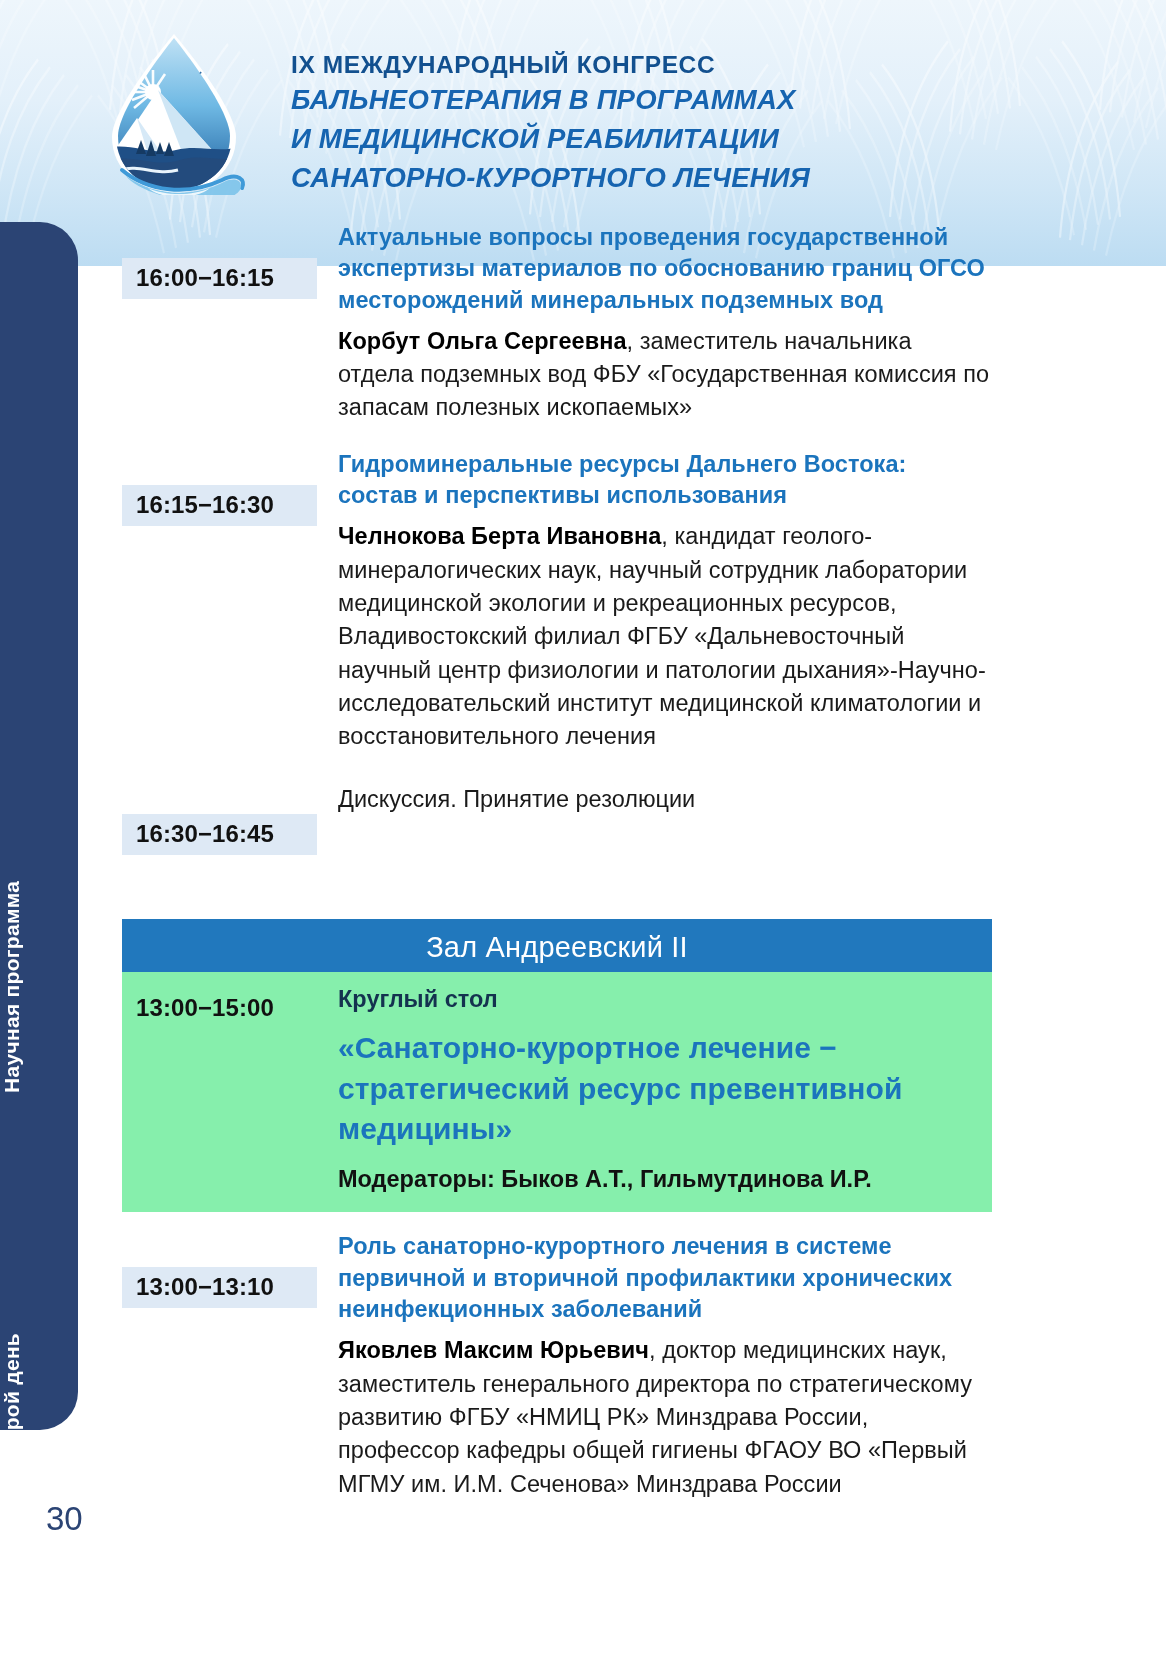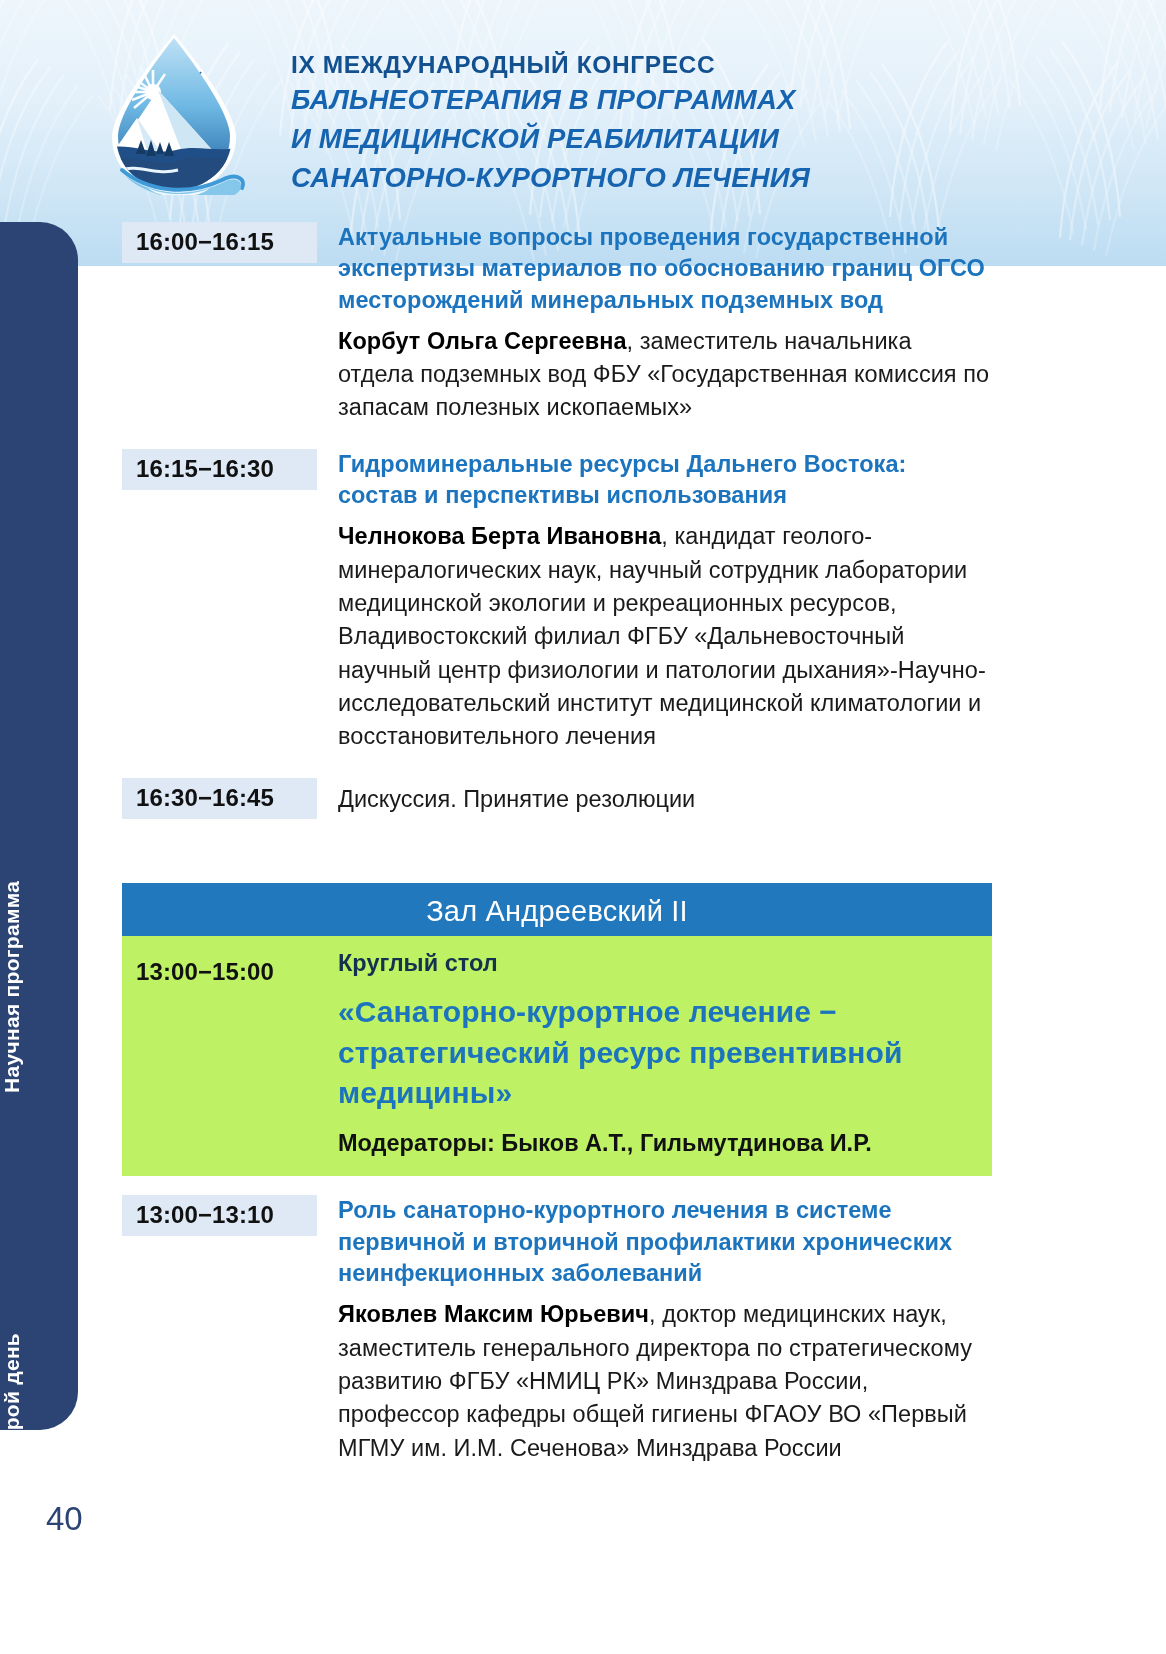--- a/index.html
+++ b/index.html
@@ -58,21 +58,21 @@
   
   .content { position:absolute; left:122px; top:222px; width:870px; }
 
   .row { display:flex; align-items:flex-start; }
   .time {
     flex:0 0 195px;
     font-size:24px; font-weight:700; color:#111111;
     padding:6px 10px 7px 14px;
     letter-spacing:.1px; white-space:nowrap;
   }
-  .time.badge { background:#dee9f5; }
+  .time.badge { background:#dee9f5;margin-top:36px; }
   .body-col { flex:1 1 auto; padding-left:21px; }
 
   .talk-title {
     font-size:23.5px; font-weight:700; color:#1b74bd;
     line-height:1.33; letter-spacing:.05px;
   }
   .speaker {
     font-size:23.5px; color:#1a1a1a; line-height:1.42;
     margin-top:9px; letter-spacing:.05px;
   }
@@ -87,21 +87,21 @@
   
   .hall-bar {
     margin-top:64px;
     background:#2178bd; color:#ffffff;
     font-size:29px; font-weight:400;
     text-align:center; padding:12px 0 8px;
     letter-spacing:.2px;
   }
   
   .panel {
-    background:#bef264;
+    background:#86efac;
     display:flex; align-items:flex-start;
     padding:12px 0 18px 0;
   }
   .panel .time { background:transparent; padding-top:10px; }
   .panel .rt-label {
     font-size:23.5px; font-weight:700; color:#14324f; line-height:1.3;
   }
   .panel .rt-quote {
     font-size:30px; font-weight:700; color:#1b74bd;
     line-height:1.35; margin-top:14px; letter-spacing:.05px;
@@ -271,14 +271,14 @@
     <div class="row after-panel">
       <div class="time badge">13:00−13:10</div>
       <div class="body-col">
         <div class="talk-title">Роль санаторно-курортного лечения в системе первичной и вторичной профилактики хронических неинфекционных заболеваний</div>
         <div class="speaker"><b>Яковлев Максим Юрьевич</b><span>, доктор медицинских наук, заместитель генерального директора по стратегическому развитию ФГБУ «НМИЦ РК» Минздрава России, профессор кафедры общей гигиены ФГАОУ ВО «Первый МГМУ им. И.М. Сеченова» Минздрава России</span></div>
       </div>
     </div>
 
   </div>
 
-  <div class="page-num">40</div>
+  <div class="page-num">30</div>
 </div>
 
 </body></html>

